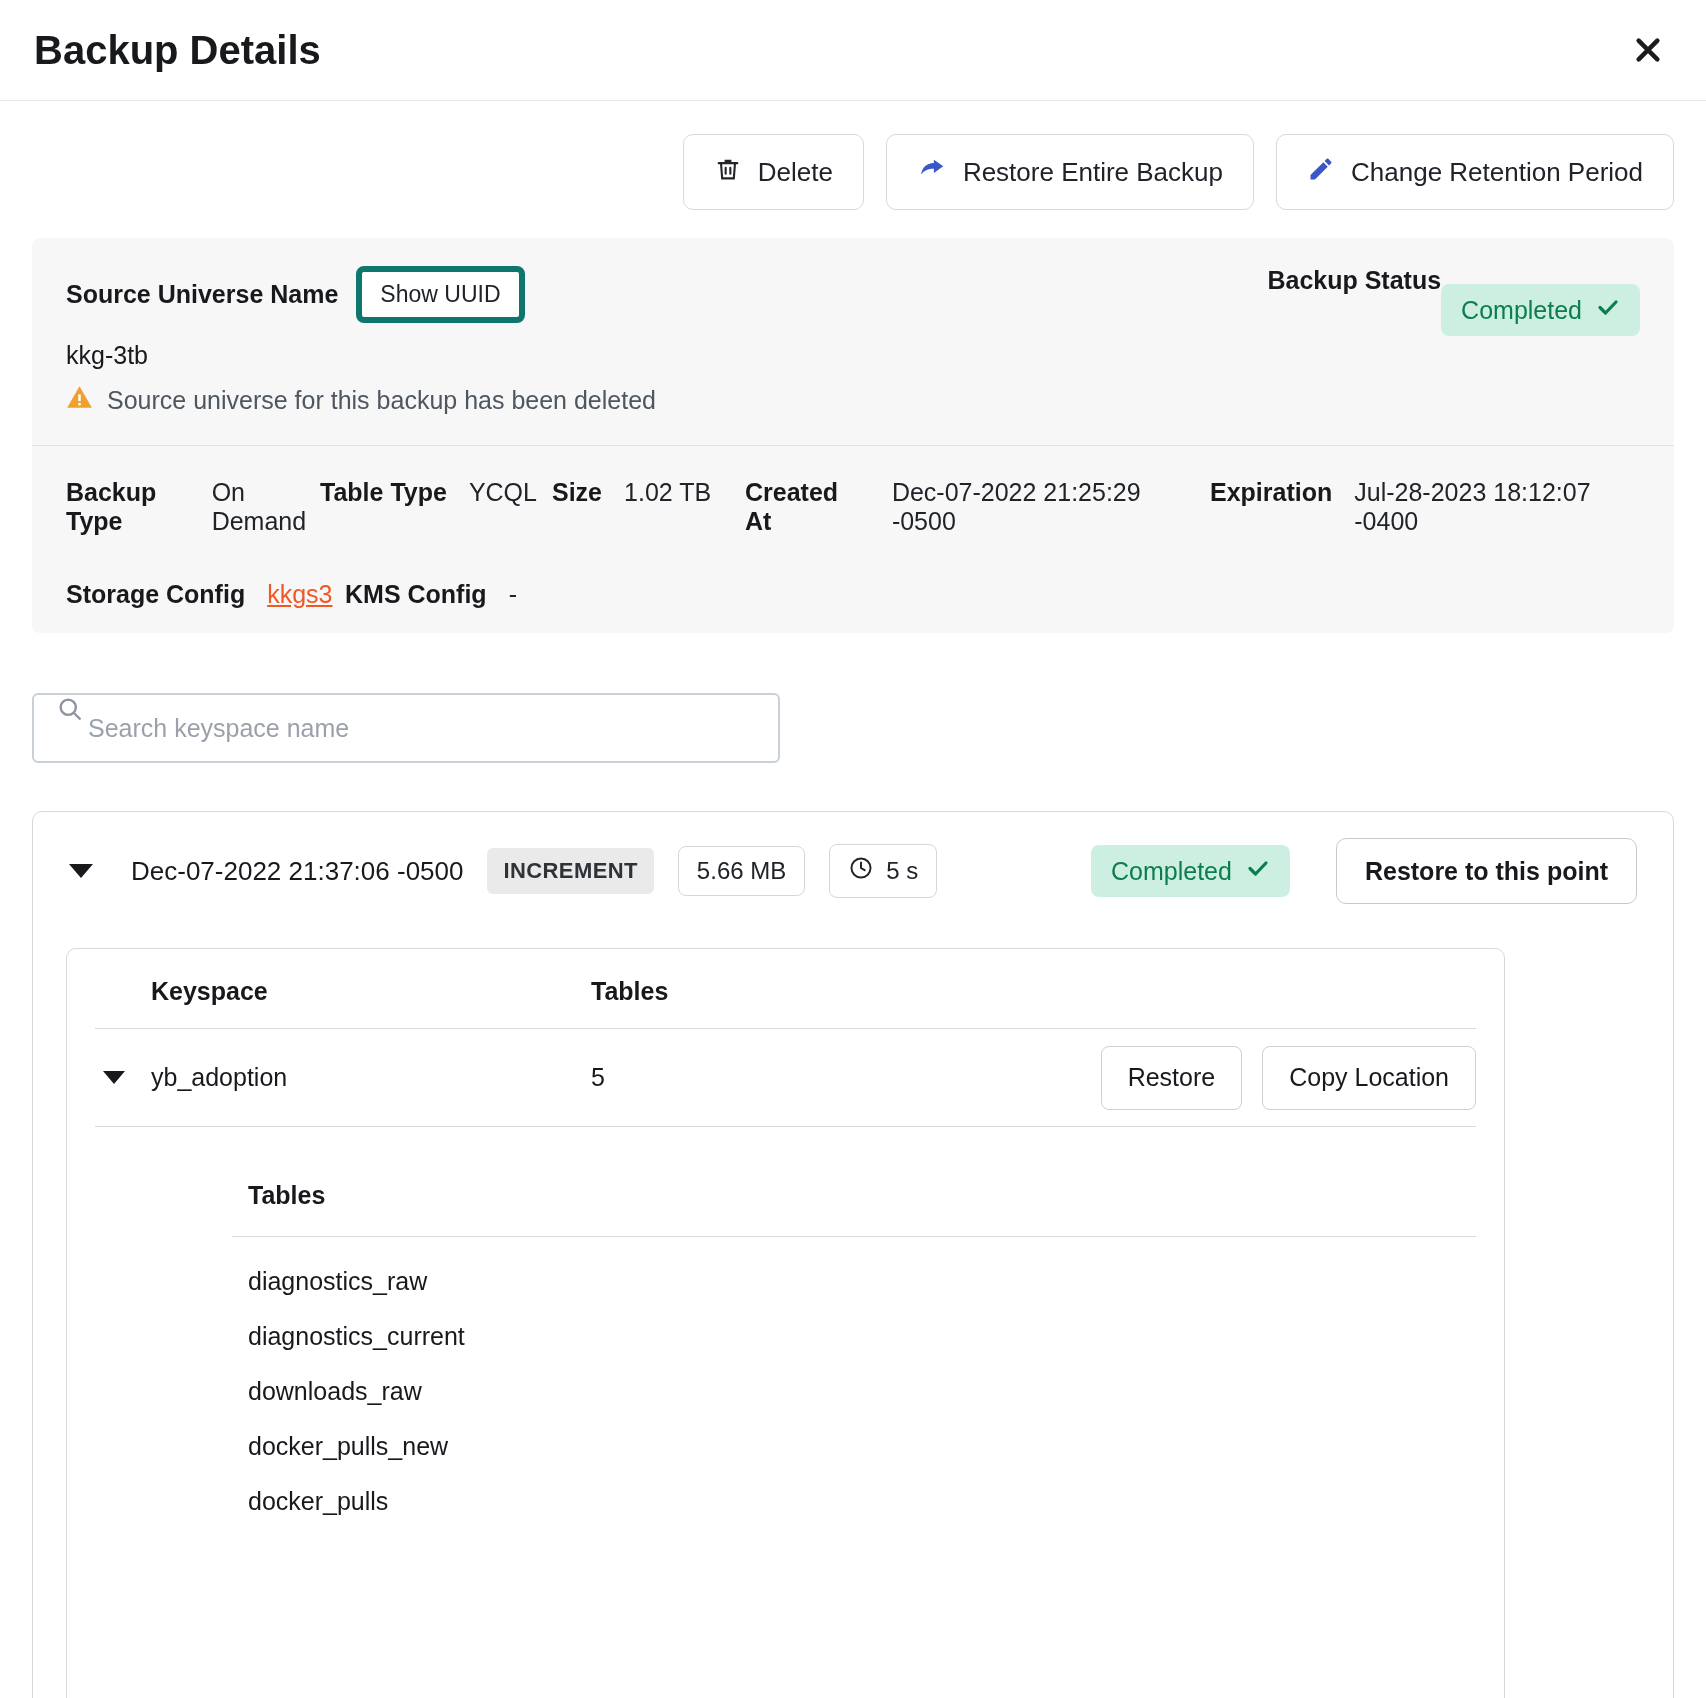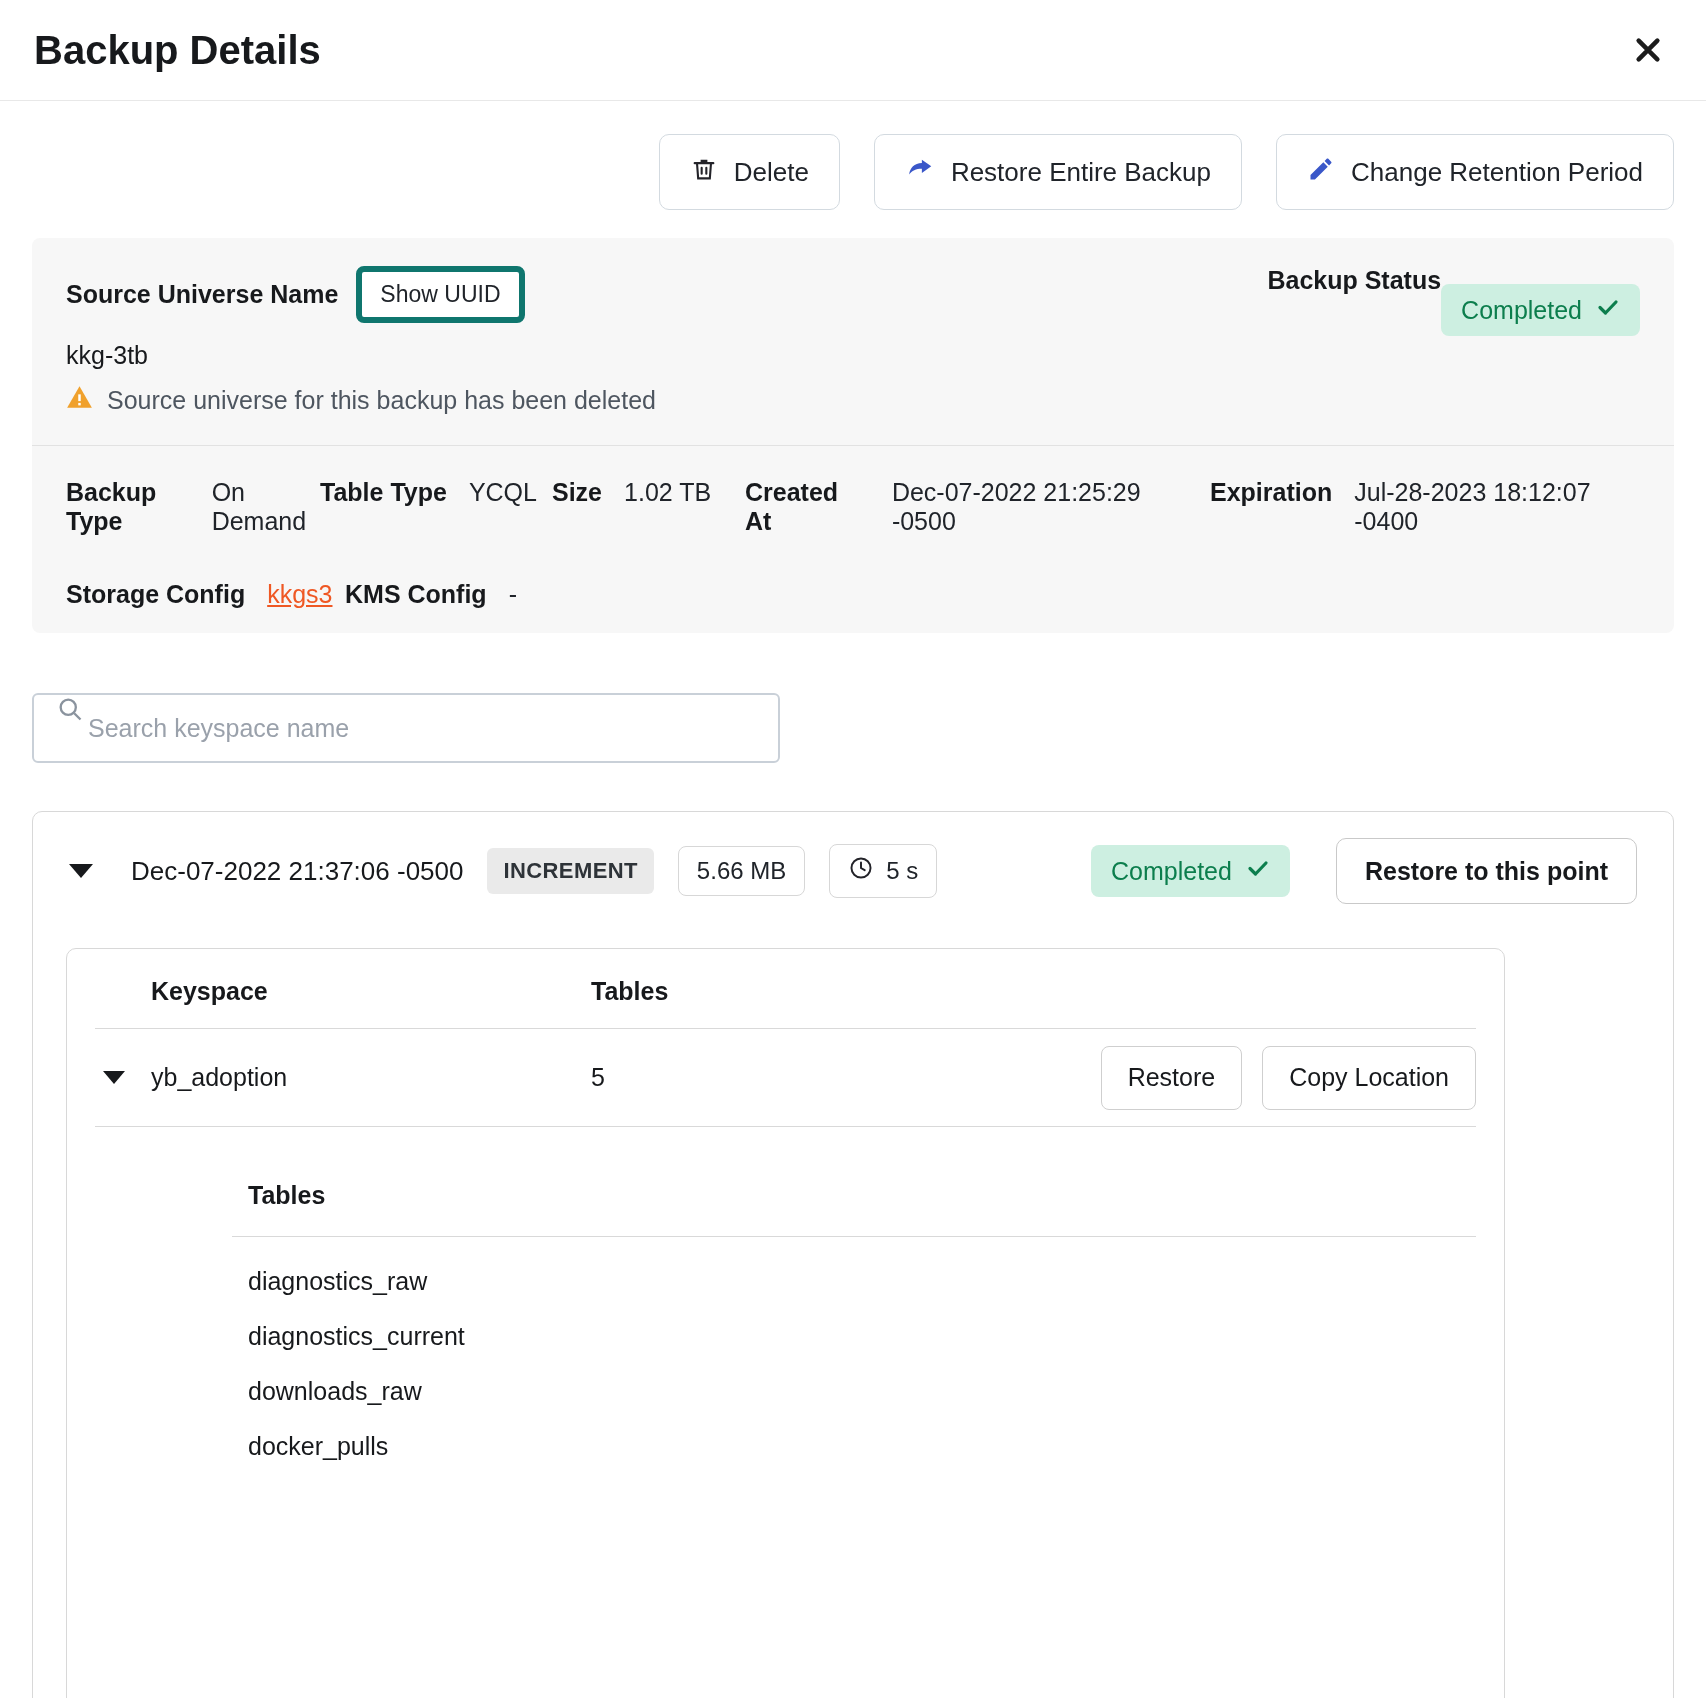--- a/index.html
+++ b/index.html
@@ -8,21 +8,21 @@
 
   
   .hdr { height:101px; display:flex; align-items:center; justify-content:space-between;
     padding:0 42px 0 34px; border-bottom:1px solid #e8e8e8; }
   .hdr h1 { font-size:40px; font-weight:700; }
   .close-btn { background:none; border:none; cursor:pointer; display:flex; align-items:center; }
 
   .content { padding:0 32px; }
 
   
-  .toolbar { display:flex; justify-content:flex-end; gap:34px; margin-top:33px; }
+  .toolbar { display:flex; justify-content:flex-end; gap:22px; margin-top:33px; }
   .btn { display:inline-flex; align-items:center; gap:16px; background:#fff;
     border:1px solid #d3dae0; border-radius:10px; height:76px; padding:0 30px;
     font-size:26px; color:#20242a; font-family:inherit; cursor:pointer; }
 
   
   .panel { margin-top:28px; background:#f7f7f7; border-radius:8px; }
   .panel-top { display:flex; justify-content:space-between; padding:28px 34px 28px;
     border-bottom:1px solid #e2e2e2; }
   .lbl { font-size:25px; font-weight:700; color:#17191c; }
   .suv-row { display:flex; align-items:center; gap:18px; }
@@ -254,19 +254,20 @@
         </span>
       </div>
 
       <div class="tables-sec">
         <div class="sec-hd">Tables</div>
         <div class="sec-div"></div>
         <div class="tables-list">
           <div class="table-name">diagnostics_raw</div>
           <div class="table-name">diagnostics_current</div>
           <div class="table-name">downloads_raw</div>
+          <div class="table-name">docker_pulls_new</div>
           <div class="table-name">docker_pulls</div>
         </div>
       </div>
     </div>
   </section>
 
 </div>
 
 </body></html>

